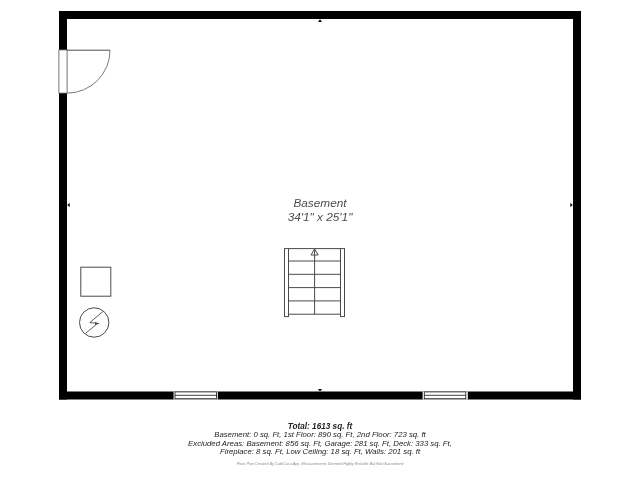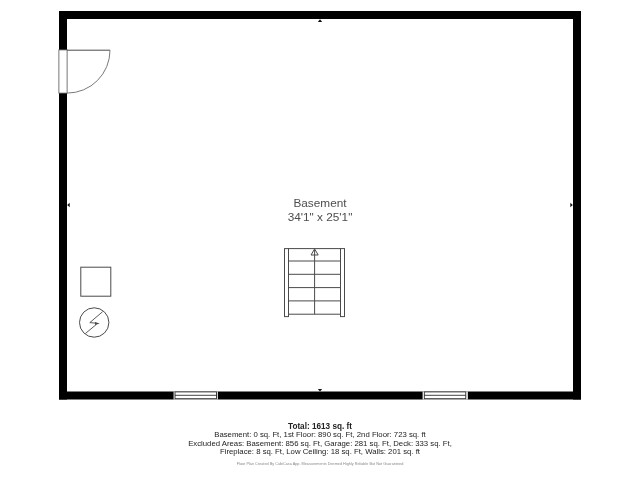--- a/index.html
+++ b/index.html
@@ -1,17 +1,17 @@
 <!DOCTYPE html>
 <html><head>
 <meta charset="utf-8">
 <style>
   html,body{margin:0;padding:0;background:#fff;}
   .page{position:relative;width:640px;height:480px;background:#fff;overflow:hidden;
-        font-family:"Liberation Sans", sans-serif;}
+        font-family:"Liberation Sans", sans-serif;font-style:italic;}
 </style>
 </head>
 <body>
 <div class="page">
 
 <svg width="640" height="480" viewBox="0 0 640 480" xmlns="http://www.w3.org/2000/svg">
   <rect x="0" y="0" width="640" height="480" fill="#ffffff"></rect>
 
   <rect x="59" y="11" width="522" height="8" fill="#000000"></rect>
 

